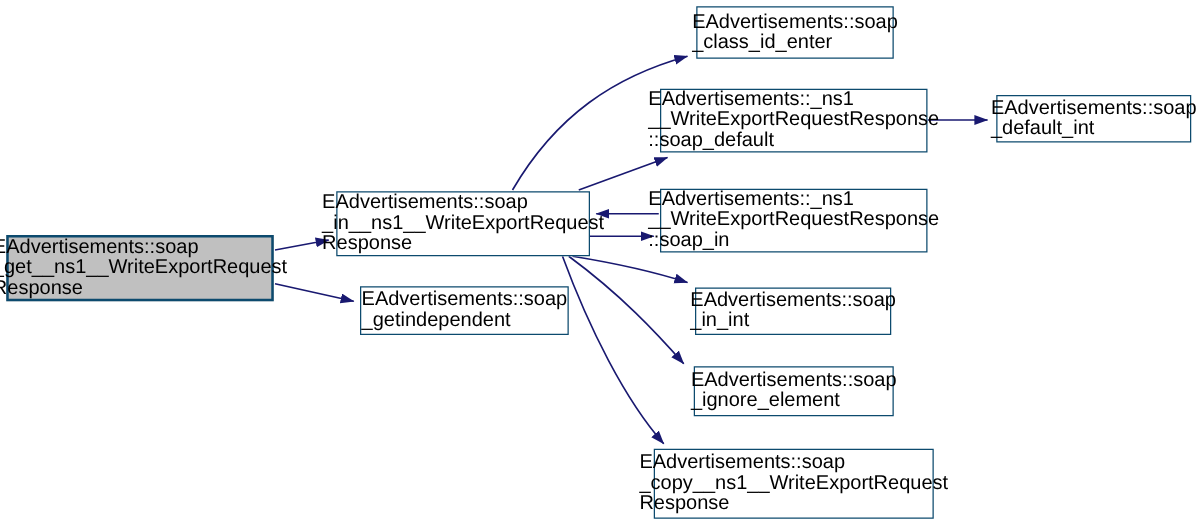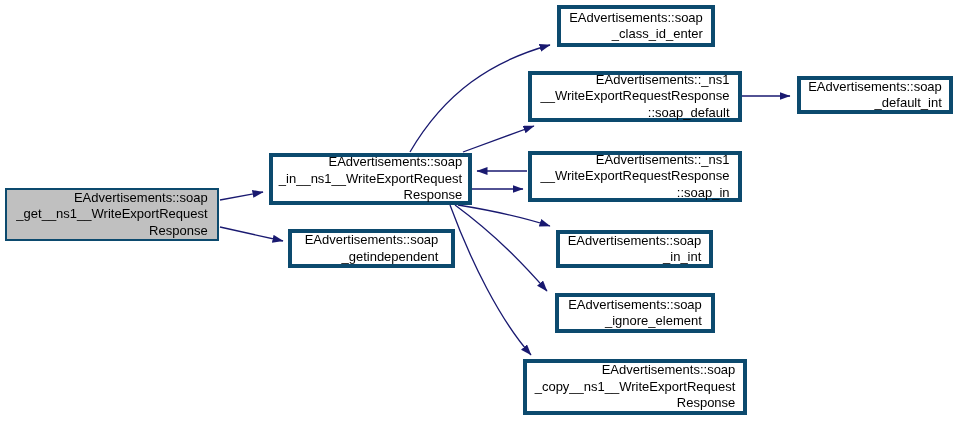--- a/index.html
+++ b/index.html
@@ -18,28 +18,28 @@
   svg.edges {
     position: absolute;
     left: 0; top: 0;
     width: 959px; height: 421px;
     pointer-events: none;
   }
   .node {
     position: absolute;
     box-sizing: border-box;
     background: #ffffff;
-    border: 4px solid #0c4a6e;
+    border: 1px solid #0c4a6e;
     color: #000000;
-    font-size: 13px;
+    font-size: 16px;
     line-height: 16.5px;
     display: flex;
     align-items: center;
     justify-content: center;
-    text-align: right;
+    text-align: left;
     white-space: pre-line;
     cursor: pointer;
   }
   .node.highlight {
     background: #c0c0c0;
     border-width: 2px;
     cursor: default;
   }
   path.edge {
     fill: none;

